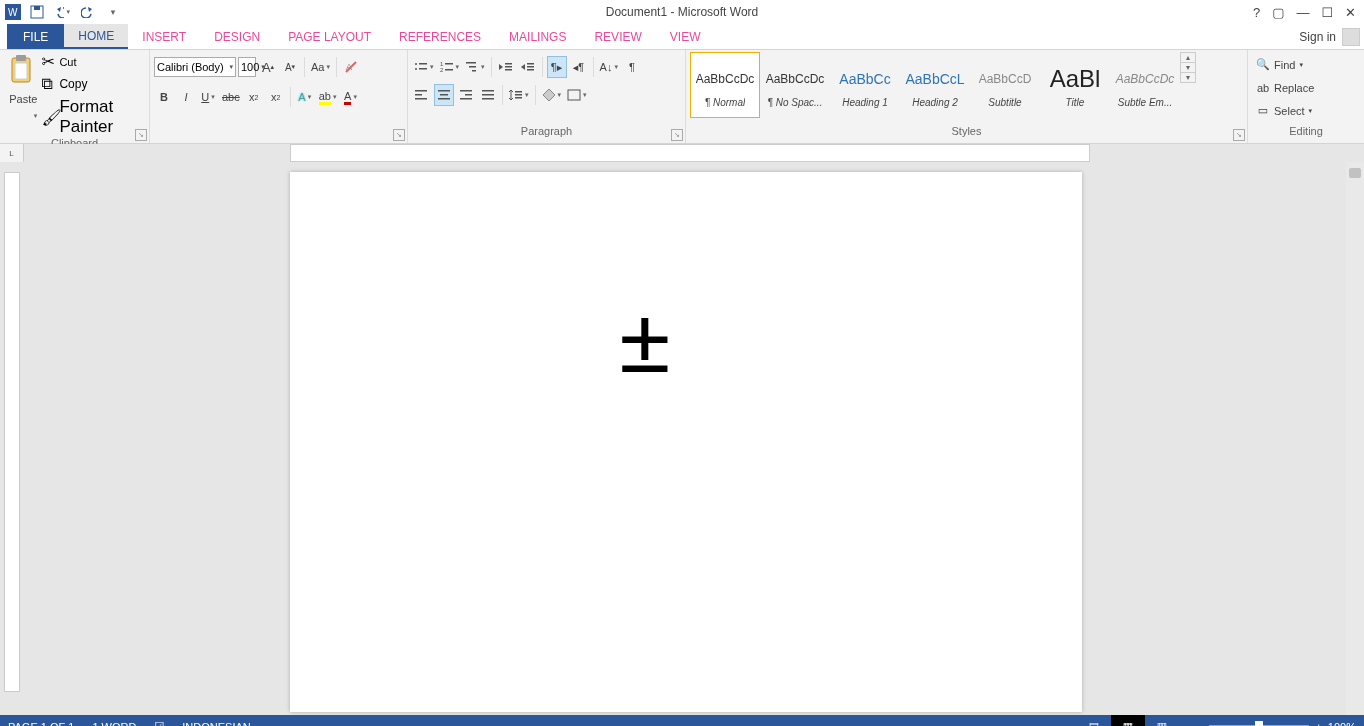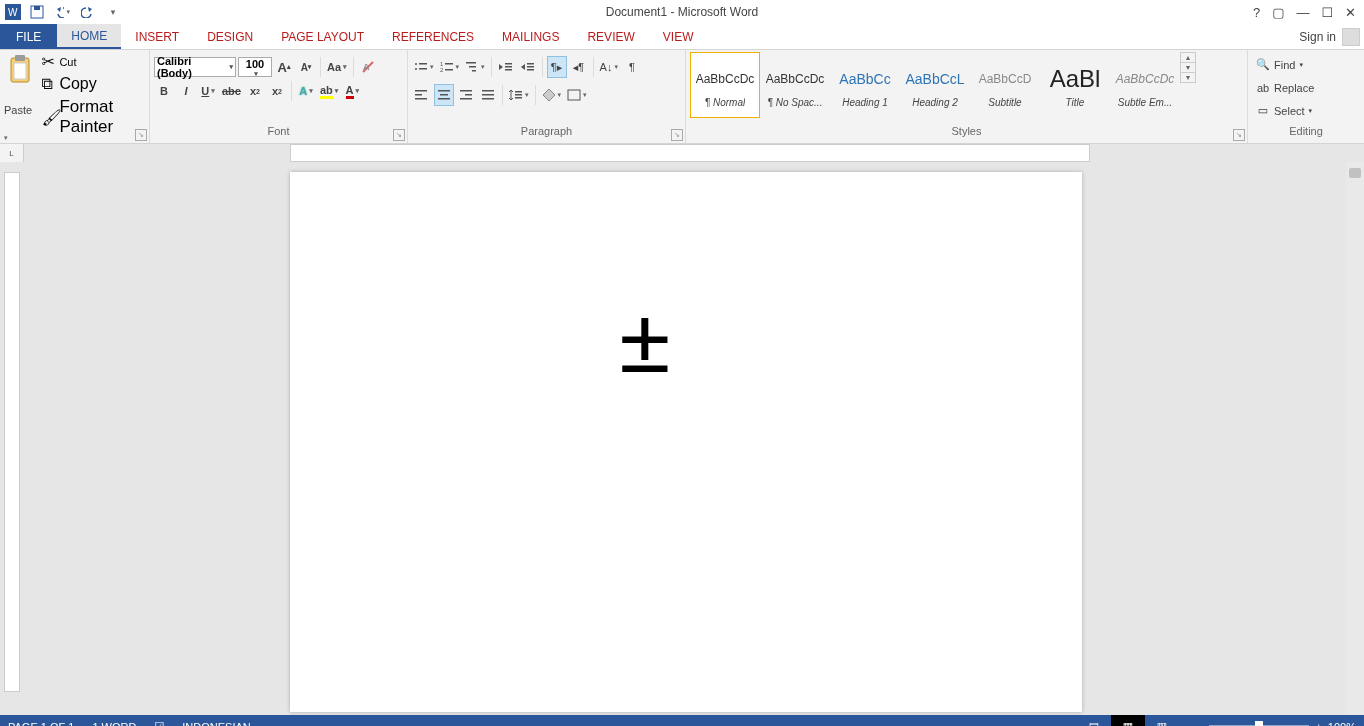--- a/index.html
+++ b/index.html
@@ -7,45 +7,45 @@
 
 
 .titlebar { height: 24px; background: #fff; display: flex; align-items: center; position: relative; }
 .titlebar .qat { display: flex; align-items: center; gap: 6px; padding-left: 4px; }
 .titlebar .qat .icon { width: 18px; height: 18px; display: flex; align-items: center; justify-content: center; }
 .titlebar .title { position: absolute; left: 50%; transform: translateX(-50%); font-size: 12px; color: #444; }
 .titlebar .win-controls { position: absolute; right: 0; display: flex; gap: 12px; padding-right: 8px; }
 .titlebar .win-controls span { font-size: 13px; color: #444; cursor: default; }
 
 
-.tabstrip { height: 26px; background: #fff; display: flex; align-items: stretch; border-bottom: 1px solid #d4d4d4; }
-.tab { padding: 0 14px; font-size: 12px; color: #b91c1c; display: flex; align-items: center; cursor: default; }
+.tabstrip { height: 26px; background: #fff; display: flex; align-items: stretch; border-bottom: 1px solid #d4d4d4; padding-left: 7px; }
+.tab { padding: 0 14px; font-size: 12px; color: #ec4899; display: flex; align-items: center; cursor: default; }
 .tab.file { background: #2b579a; color: #fff; padding: 0 16px; }
 .tab.active { color: #2b579a; border-bottom: 2px solid #2b579a; background: #e5e5e5; }
 .signin { margin-left: auto; font-size: 12px; color: #444; display:flex;align-items:center;padding-right:4px;gap:6px;}
 .signin .avatar { width:18px;height:18px;background:#ddd;border:1px solid #ccc;}
 
 
 .ribbon { height: 94px; background: #f3f3f3; border-bottom: 1px solid #d4d4d4; display: flex; }
 .group { border-right: 1px solid #dcdcdc; display: flex; flex-direction: column; padding: 2px 4px 0 4px; position:relative;}
 .group-body { flex: 1; display: flex; align-items: flex-start; }
 .group-label { height: 18px; font-size: 11px; color: #666; text-align: center; padding-bottom:1px;}
 .group .launcher { position:absolute; right:2px; bottom:2px; width:12px;height:12px;border:1px solid #aaa; font-size:7px; color:#888; display:flex;align-items:center;justify-content:center;}
 
 .col { display: flex; flex-direction: column; gap: 2px; }
 .row { display: flex; align-items: center; gap: 2px; }
 .btn-sm { min-width: 20px; height: 22px; display:flex; align-items:center; justify-content:center; font-size:11px; color:#444; padding:0 2px; cursor:default;}
 .btn-sm.drop::after { content:"▾"; font-size:7px; margin-left:2px; color:#666;}
 .btn-sm.sel { background:#cde6f7; border:1px solid #92c0e0;}
 .sep { width:1px; height:20px; background:#dcdcdc; margin:0 2px;}
-.btn-large { width:42px; display:flex; flex-direction:column; align-items:flex-start; gap:18px; font-size:11px; color:#444; padding-top:2px;}
+.btn-large { width:42px; display:flex; flex-direction:column; align-items:flex-end; gap:7px; font-size:11px; color:#444; padding-top:2px;}
 .btn-large .iconbox{width:32px;height:32px;display:flex;align-items:center;justify-content:center;}
 .combo { height:20px; background:#fff; border:1px solid #ababab; font-size:11px; padding:0 2px; display:flex;align-items:center;}
 .combo.font { width:82px; }
-.combo.size { width:34px;flex-direction:column; }
+.combo.size { width:18px; }
 .combo .val{flex:1;}
 .combo .arr{font-size:7px;color:#555;margin-left:2px;}
 
 
 .styles-gallery { display:flex; height:66px;justify-content:space-between;}
 .style-item { width:70px; border:1px solid transparent; display:flex;flex-direction:column;align-items:center;justify-content:center;gap:1px;}
 .style-item.sel { border-color:#f0b000; background:#fff;}
 .style-item .samp { font-size:12px; color:#333; height:34px;display:flex;align-items:center;}
 .style-item .samp.h { color:#2e74b5; font-size:14px;}
 .style-item .samp.t { font-size:24px; color:#222;}
@@ -159,34 +159,34 @@
         <span>Paste</span>
         <span style="font-size:7px;color:#666;">▾</span>
       </div>
       <div class="col" style="margin-left:4px;gap:4px;">
         <div class="row">
             <span style="width:16px;">✂</span>
             <span style="font-size:11px;">Cut</span>
           </div>
         <div class="row">
             <span style="width:16px;">⧉</span>
-            <span style="font-size:16px;">Copy</span>
+            <span style="font-size:12px;">Copy</span>
           </div>
         <div class="row">
             <span style="width:16px;">🖌</span>
             <span style="font-size:17px;">Format Painter</span>
           </div>
       </div>
     </div>
     <div class="group-label">Clipboard</div>
     <div class="launcher">↘</div>
   </div>
 
   <div class="group" style="width:258px;">
-    <div class="group-body col" style="gap:2px;padding-top:4px;font-weight:bold;">
+    <div class="group-body col" style="gap:8px;padding-top:4px;">
       <div class="row">
         <div class="combo font">
             <span class="val">Calibri (Body)</span>
             <span class="arr">▾</span>
           </div>
         <div class="combo size">
             <span class="val">100</span>
             <span class="arr">▾</span>
           </div>
         <span class="btn-sm" style="font-size:13px;">A<span style="font-size:7px;vertical-align:super;">▴</span></span>
@@ -221,21 +221,20 @@
             <span style="color:#4aa;text-shadow:0 0 2px #4aa;">A</span>
           </span>
         <span class="btn-sm drop">
             <span style="border-bottom:3px solid #ff0;">ab</span>
           </span>
         <span class="btn-sm drop">
             <span style="border-bottom:3px solid #c00;">A</span>
           </span>
       </div>
     </div>
-    <div class="group-label">Font</div>
     <div class="launcher">↘</div>
   </div>
 
   <div class="group" style="width:278px;">
     <div class="group-body col" style="gap:6px;padding-top:4px;">
       <div class="row">
         <span class="btn-sm drop">
             <svg width="14" height="12">
               <circle cx="2" cy="3" r="1" fill="#555"></circle>
               <rect x="5" y="2" width="8" height="1.5" fill="#555"></rect>

